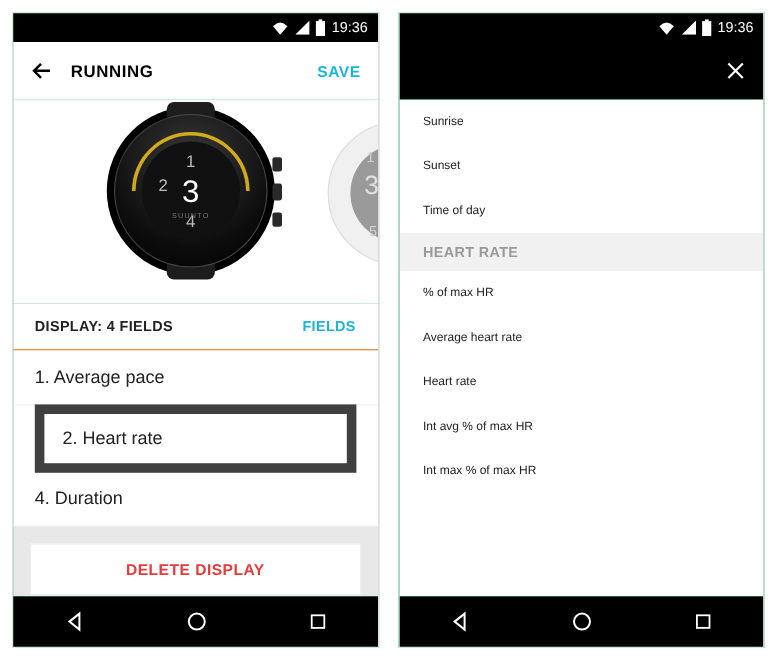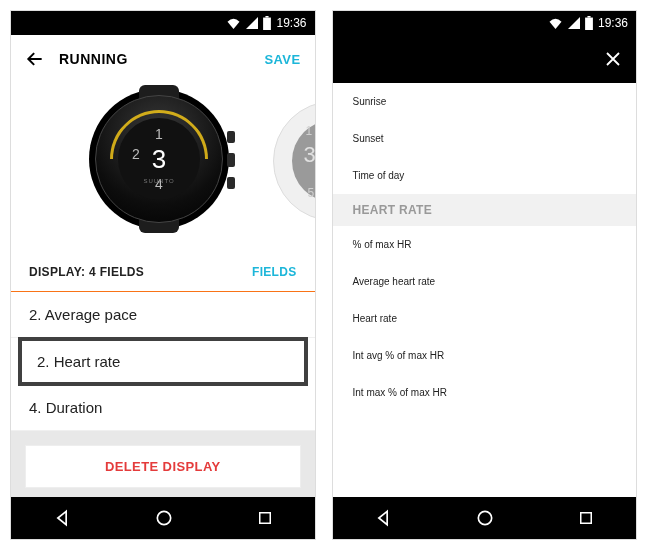--- a/index.html
+++ b/index.html
@@ -141,22 +141,22 @@
   }
   .display-row .link { color: #1cb6d9; }
   .field-list { background: #fff; }
   .field-item {
     padding: 14px 18px;
     border-bottom: 1px solid #f0f0f0;
     font-size: 15px;
     color: #222;
   }
   .field-item.highlight {
-    border: 4px solid #404040;
-    margin: -1px 7px;
+    border: 8px solid #404040;
+    margin: -1px 18px;
     padding: 12px 15px;
     position: relative;
     z-index: 2;
   }
   .delete-btn {
     margin: 14px 14px 0;
     padding: 13px;
     text-align: center;
     color: #e43b3b;
     font-weight: 700;
@@ -242,21 +242,21 @@
       <div class="ghost-num gn5">5</div>
     </div>
   </div>
 
   <div class="display-row">
     <span>DISPLAY: 4 FIELDS</span>
     <span class="link">FIELDS</span>
   </div>
 
   <div class="field-list">
-    <div class="field-item">2. Average pace</div>
+    <div class="field-item">1. Average pace</div>
     <div class="field-item highlight">2. Heart rate</div>
     <div class="field-item">4. Duration</div>
   </div>
 
   <div class="bottom-gap">
     <div class="delete-btn">DELETE DISPLAY</div>
   </div>
 
   <div class="navbar">
     <svg width="20" height="20" viewBox="0 0 24 24">

